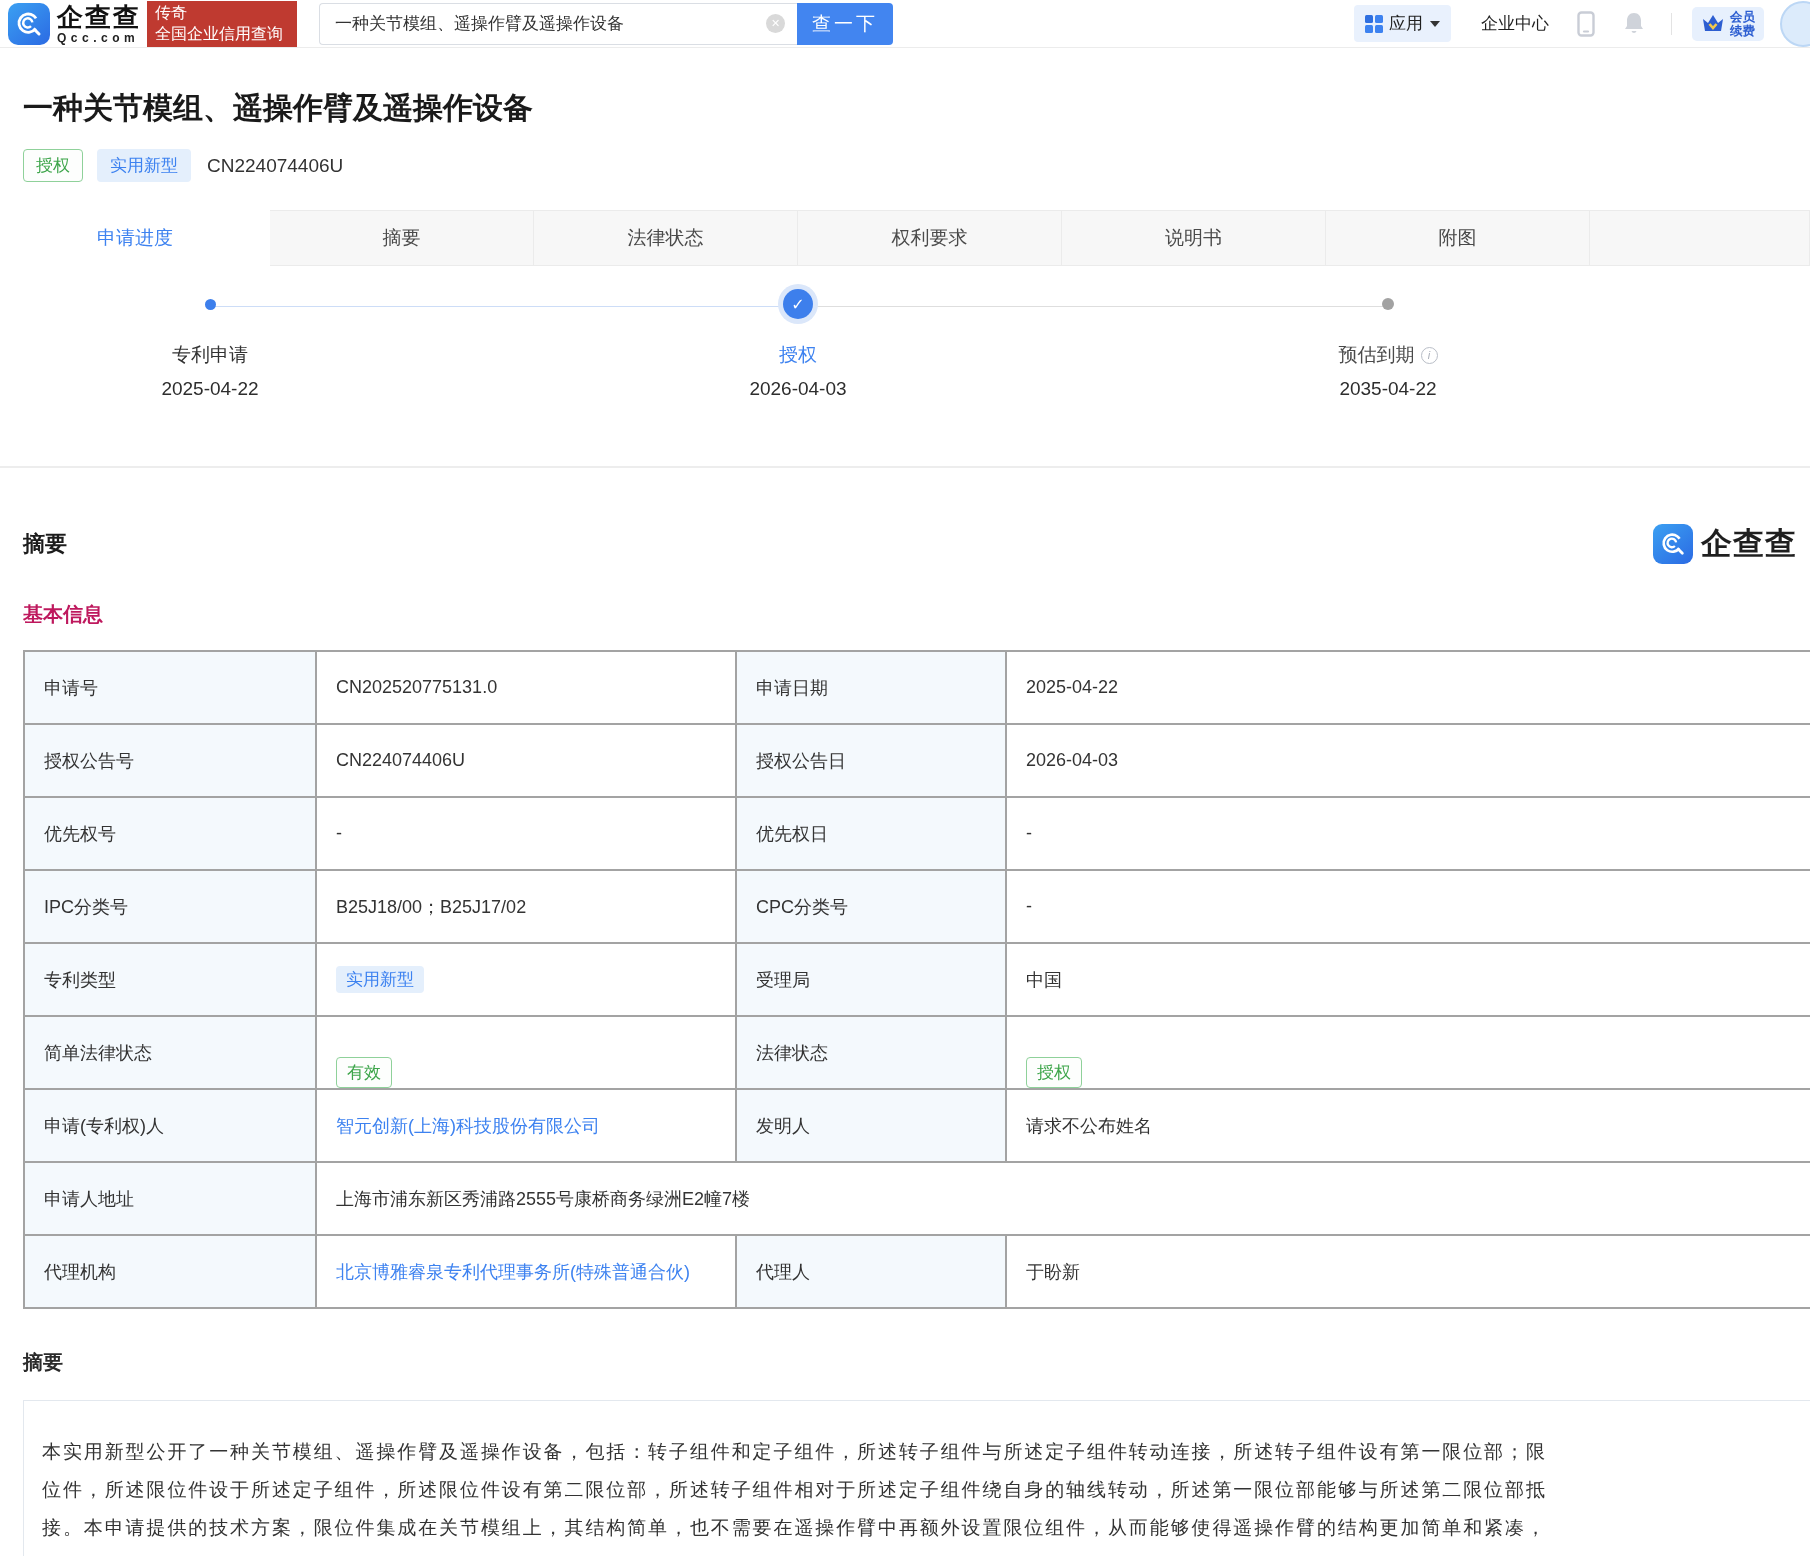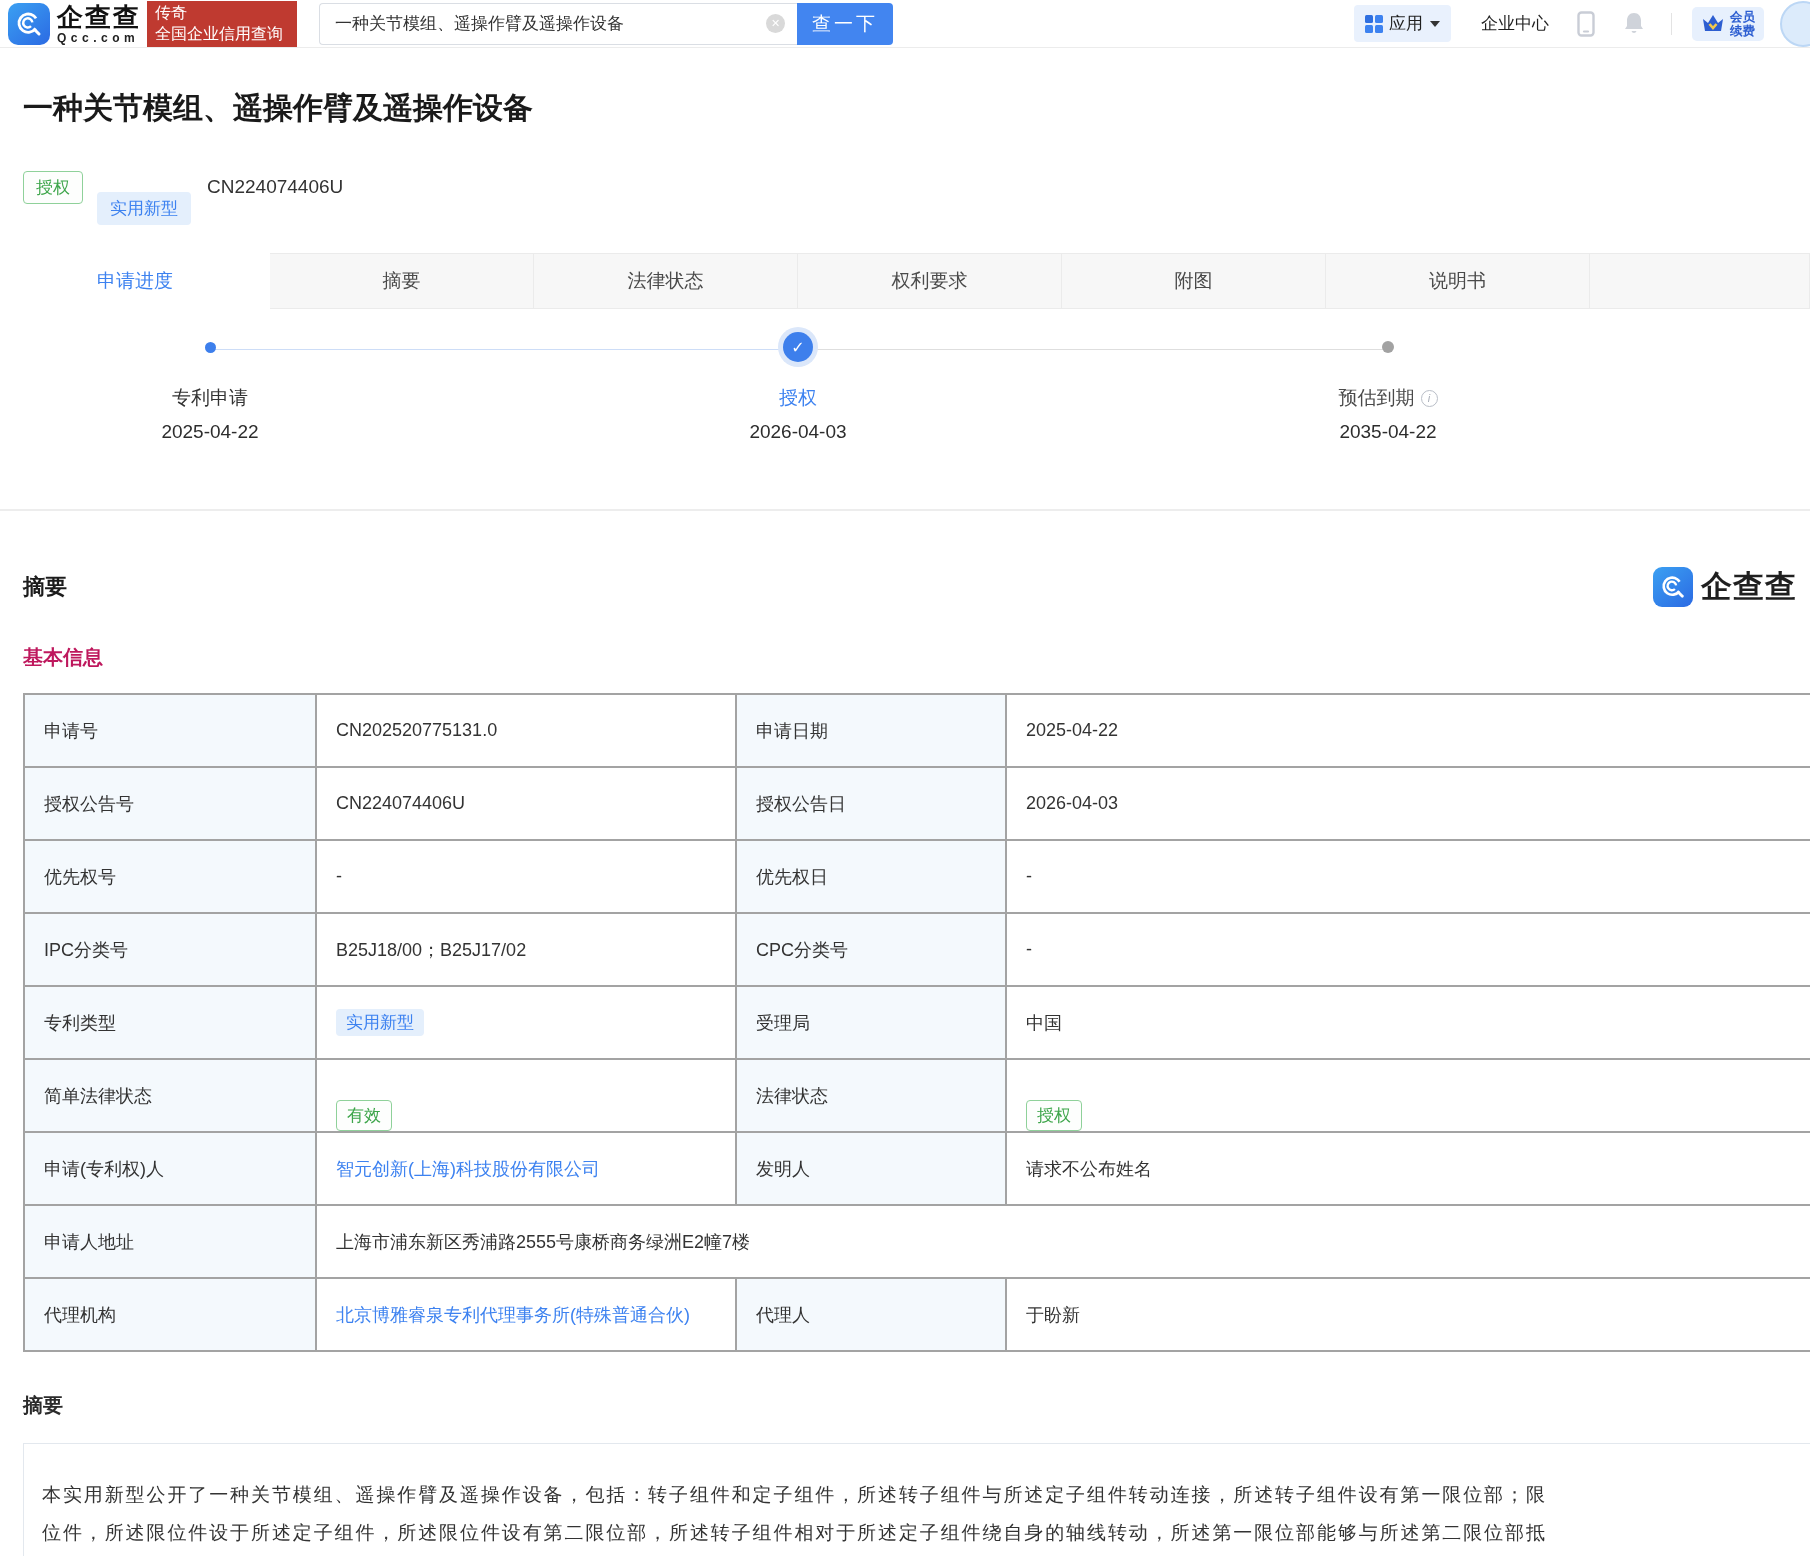--- a/index.html
+++ b/index.html
@@ -50,21 +50,21 @@
     line-height:14px; display:flex; flex-direction:column; }
   .mascot { margin-left:16px; margin-right:-16px; width:46px; height:46px; border-radius:50%;
     background:#dcebfb; border:2px solid #bcd7f5; flex:0 0 auto; }
 
   
   .page-title { margin:40px 0 0 23px; font-size:30px; font-weight:700; color:#1a1a1a; }
   .badge-row { margin:20px 0 0 23px; display:flex; align-items:center; gap:14px; }
   .badge-green { border:1px solid #8fd19a; color:#3da54a; background:#fdfefd;
     padding:4px 12px; border-radius:4px; font-size:17px; }
   .badge-blue { background:#e4effc; color:#3d82f0; padding:5px 13px; border-radius:4px;
-    font-size:17px;margin-top:43px; }
+    font-size:17px; }
   .patent-number { font-size:19px; color:#333; margin-left:2px; }
 
   
   .tabs { margin-top:28px; display:flex; height:56px;text-align:right; }
   .tab { flex:0 0 264px; display:flex; align-items:center; justify-content:center;
     font-size:19px; color:#4a4a4a; background:#f7f7f7; border:1px solid #ebebeb;
     border-left:none; cursor:pointer; }
   .tab.active { flex:0 0 270px; background:#fff; border:none; color:#3d82f0;
     font-weight:500; }
   .tab-filler { flex:1; background:#f7f7f7; border:1px solid #ebebeb; border-left:none; }
@@ -196,22 +196,22 @@
   <span class="badge-green">授权</span>
   <span class="badge-blue">实用新型</span>
   <span class="patent-number">CN224074406U</span>
 </div>
 
 <div class="tabs">
   <div class="tab active">申请进度</div>
   <div class="tab">摘要</div>
   <div class="tab">法律状态</div>
   <div class="tab">权利要求</div>
+  <div class="tab">说明书</div>
   <div class="tab">附图</div>
-  <div class="tab">说明书</div>
   <div class="tab-filler"></div>
 </div>
 
 <div class="timeline">
   <div class="tl-line blue"></div>
   <div class="tl-line gray"></div>
 
   <div class="tl-step" style="left:210px;">
     <div class="dot-row">
         <span class="dot-small-blue"></span>

